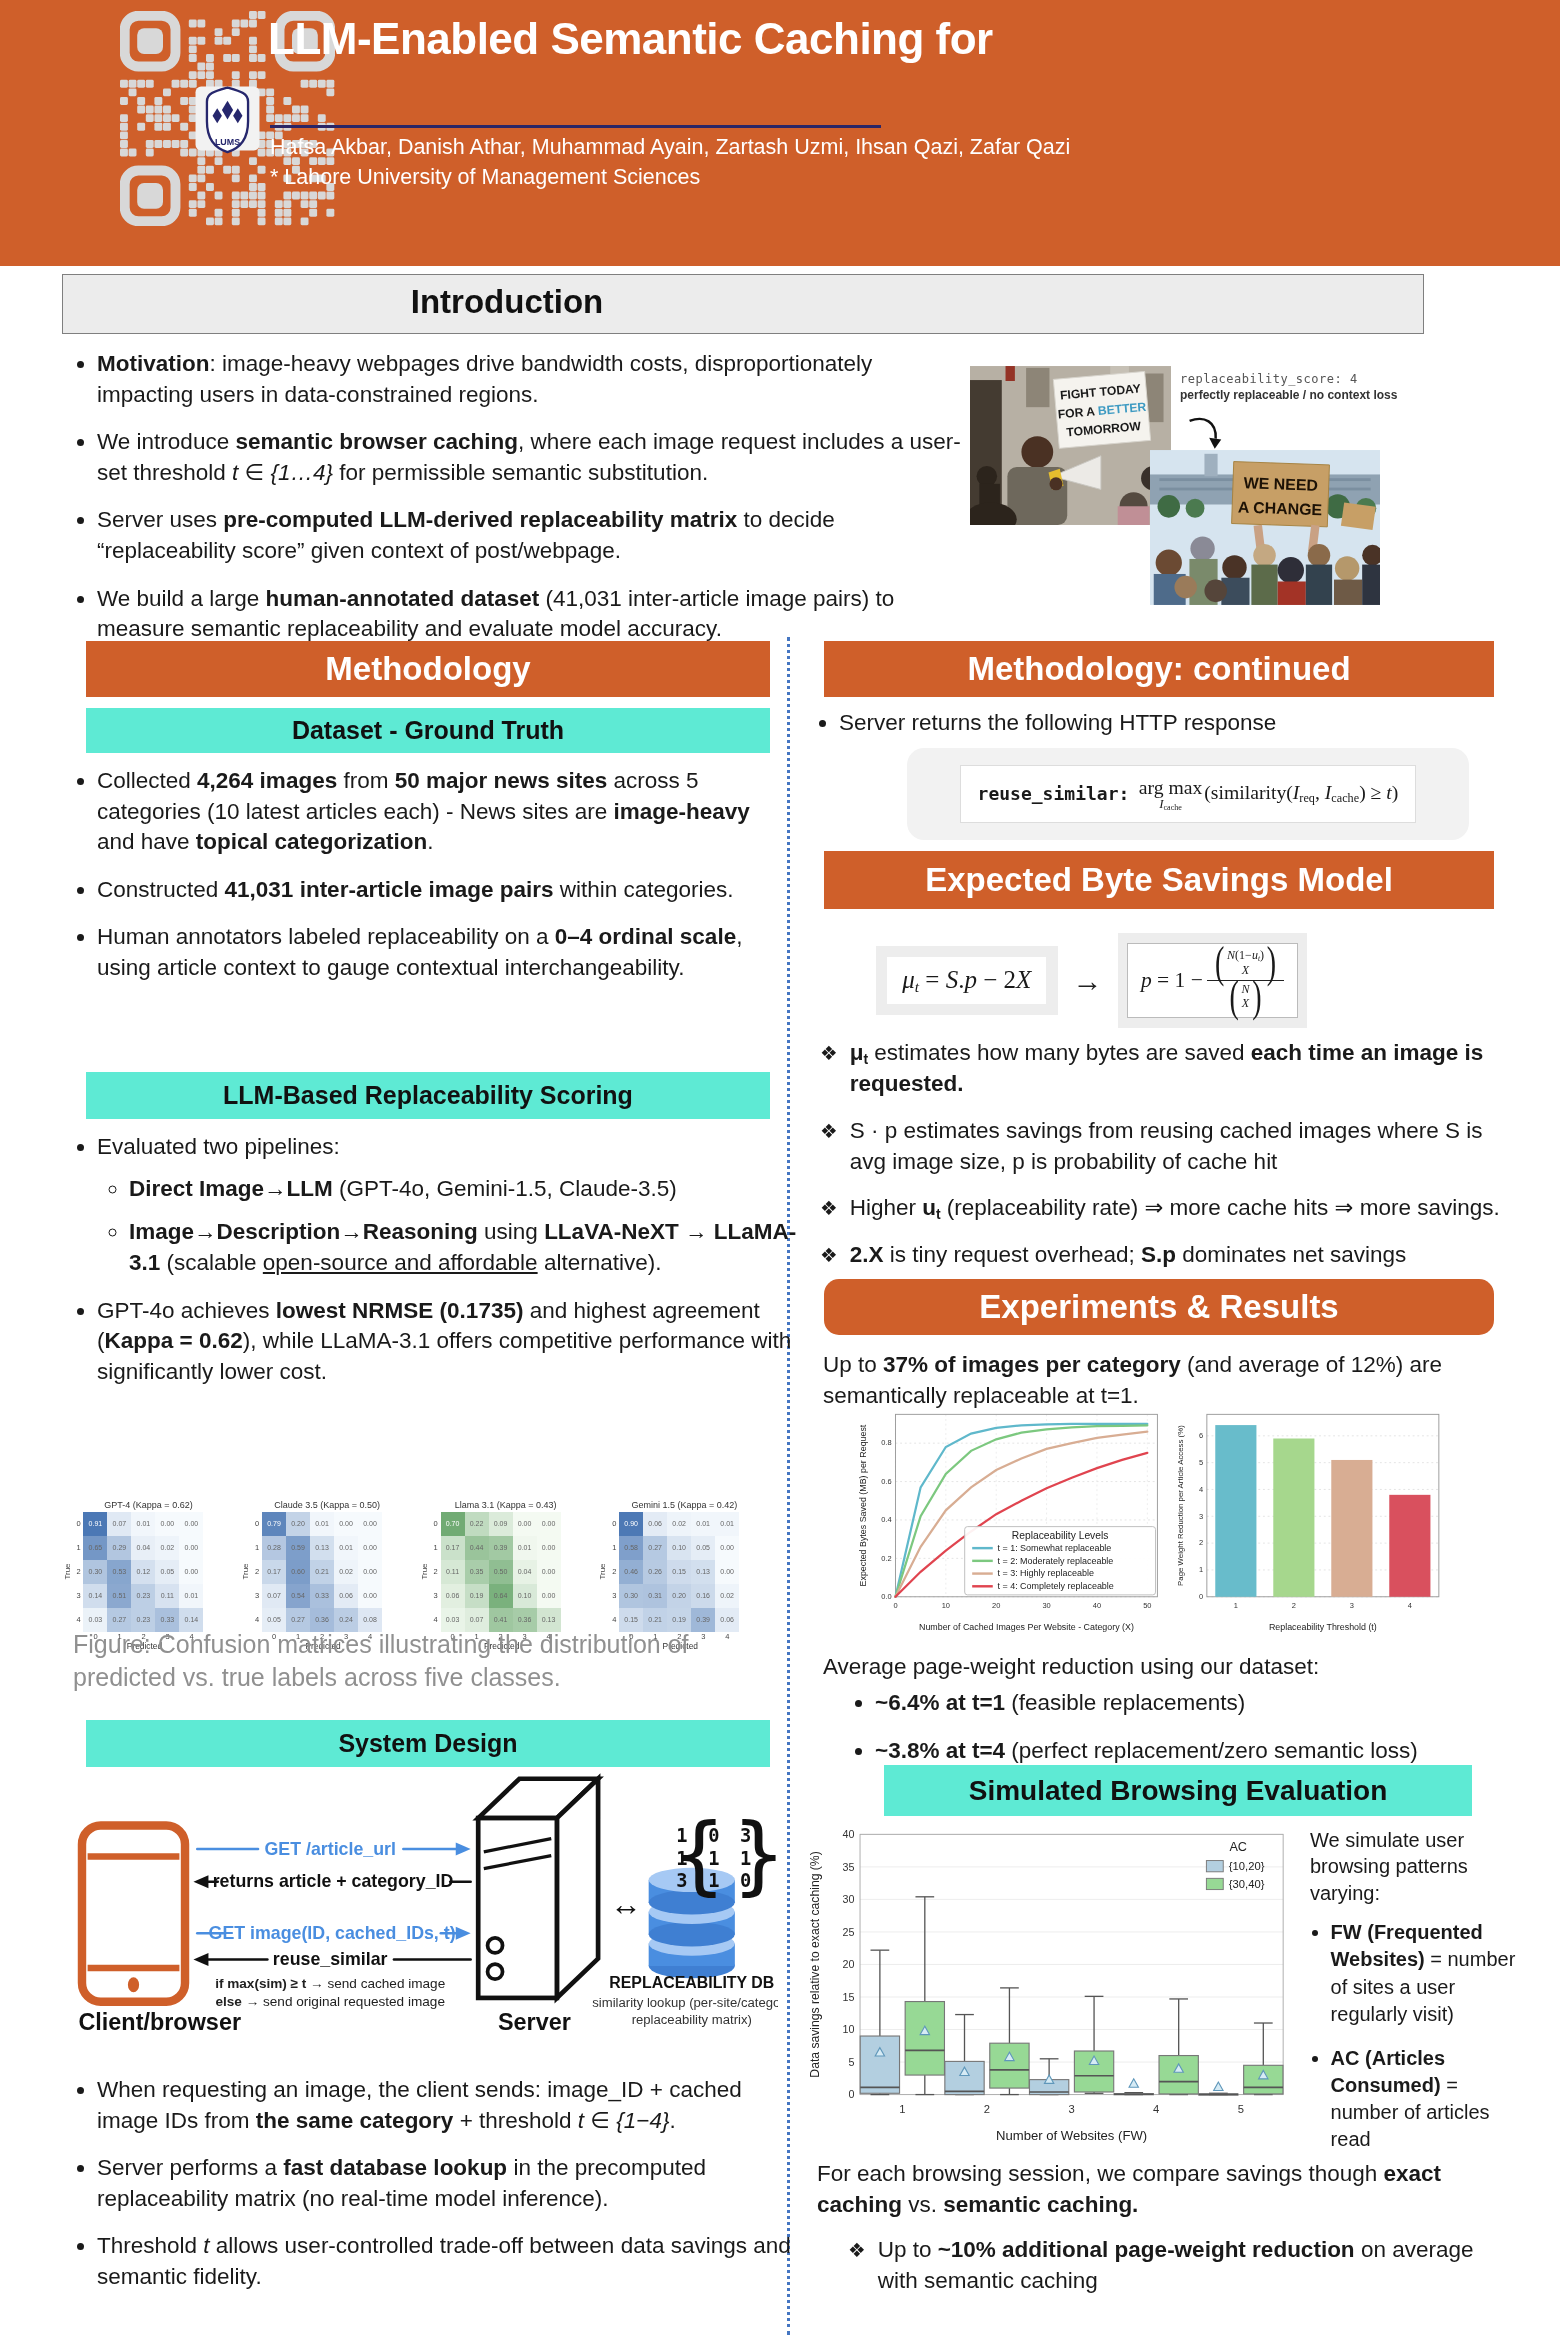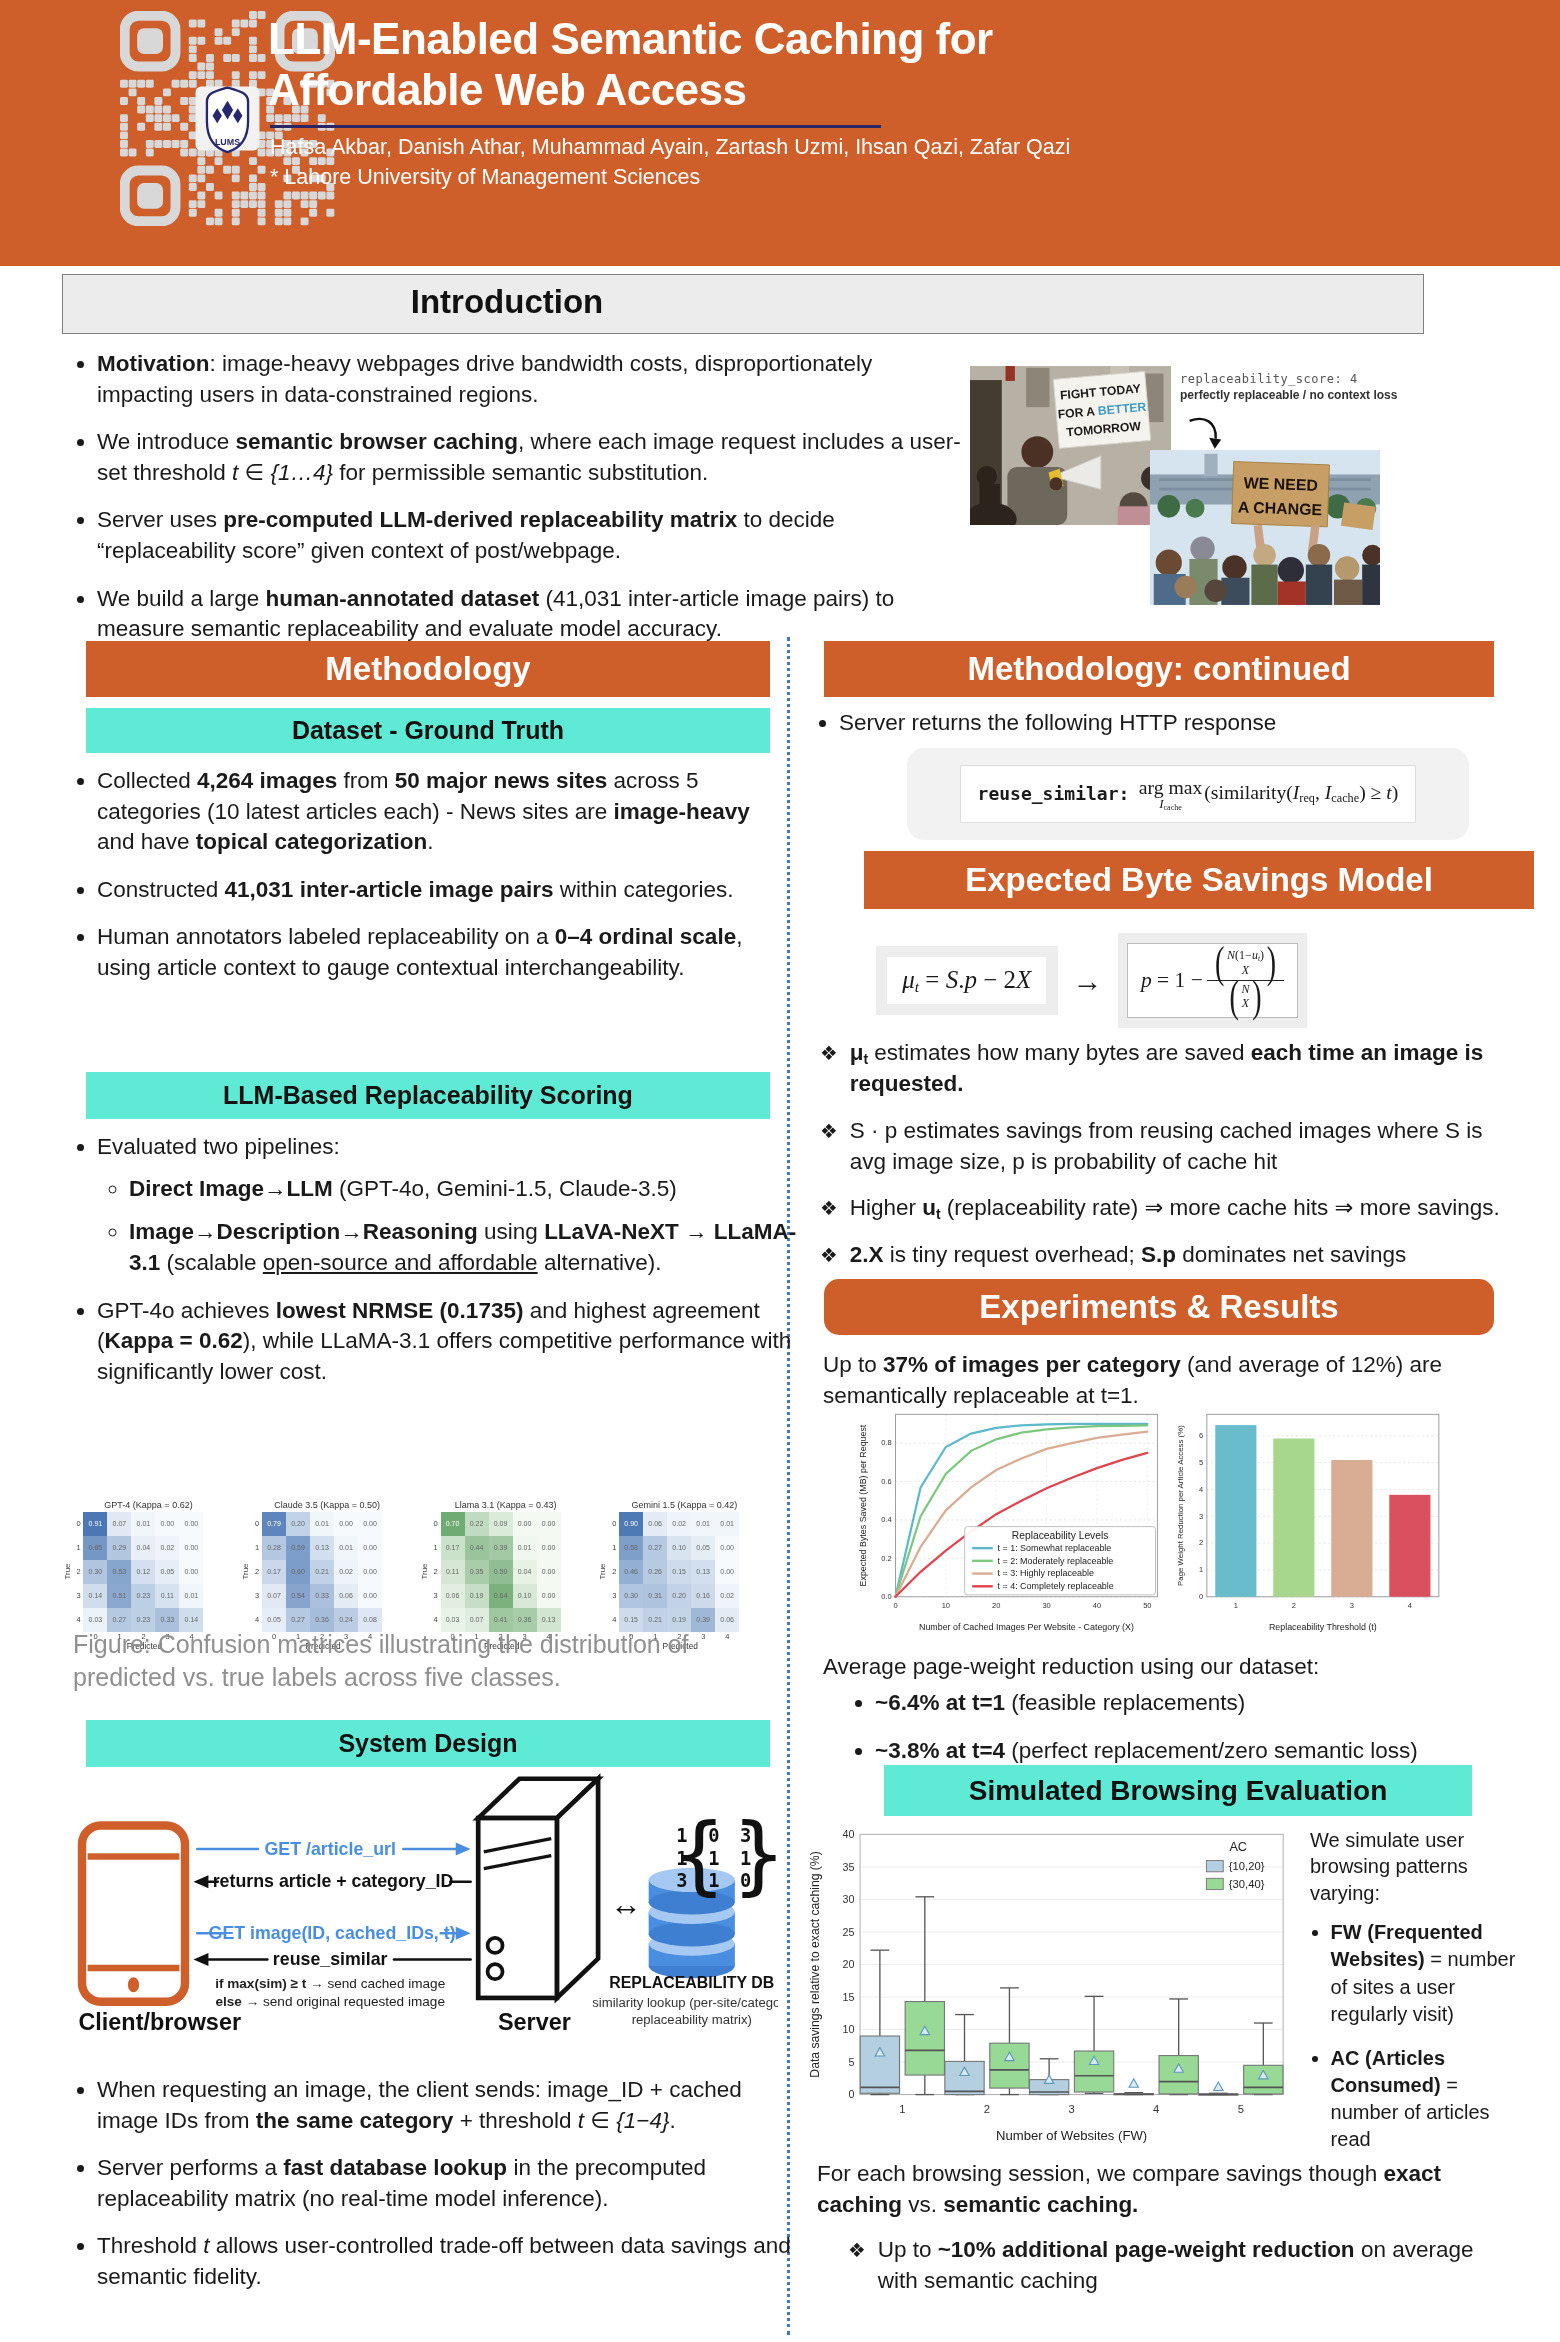--- a/index.html
+++ b/index.html
@@ -14,21 +14,21 @@
   
   .intro-bar{position:absolute;left:62px;top:274px;width:1362px;height:60px;background:#ececec;border:1.9px solid #7f7f7f;box-sizing:border-box;}
   .intro-bar-inner{width:888px;text-align:center;font-size:33px;font-weight:700;line-height:54px;color:#111;}
   .obar{position:absolute;background:#cf5f2a;color:#fff;font-weight:700;text-align:center;}
   .gbar{position:absolute;background:#5eead4;color:#111;font-weight:700;text-align:center;}
   .bar-meth{left:86px;top:641px;width:684px;height:56px;font-size:33px;line-height:56px;}
   .bar-dataset{left:86px;top:708px;width:684px;height:45px;font-size:25px;line-height:45px;}
   .bar-scoring{left:86px;top:1072px;width:684px;height:47px;font-size:25px;line-height:47px;}
   .bar-sys{left:86px;top:1720px;width:684px;height:47px;font-size:25px;line-height:47px;}
   .bar-mcont{left:824px;top:641px;width:670px;height:56px;font-size:33px;line-height:56px;}
-  .bar-ebsm{left:824px;top:851px;width:670px;height:58px;font-size:33px;line-height:58px;margin-left:40px;}
+  .bar-ebsm{left:824px;top:851px;width:670px;height:58px;font-size:33px;line-height:58px;}
   .bar-er{left:824px;top:1279px;width:670px;height:56px;font-size:33px;line-height:56px;border-radius:15px;}
   .bar-sbe{left:884px;top:1765px;width:588px;height:51px;font-size:28px;line-height:51px;}
   
   ul.blist{margin:0;padding-left:24px;list-style:disc;}
   ul.blist li{margin-bottom:17px;font-size:22.5px;line-height:1.36;}
   ul.sub{margin:11.2px 0 0 0;padding-left:32px;list-style:circle;}
   ul.sub li{margin-bottom:13px;}
   .intro-list{position:absolute;left:73px;top:349px;width:873px;}
   .dataset-list{position:absolute;left:73px;top:766px;width:695px;}
   .scoring-list{position:absolute;left:73px;top:1132px;width:701px;}
@@ -289,21 +289,20 @@
         <rect x="18.4" y="184" width="27.599999999999998" height="27.599999999999998" rx="7.359999999999999" fill="#d8d8d8"></rect>
         <rect x="80.8" y="80.8" width="68.39999999999999" height="68.39999999999999" rx="6" fill="#f2f2f2"></rect>
         <path d="M115,82 C101,86 93,88 93,97 L93,118 C93,137 102,147 115,151 C128,147 137,137 137,118 L137,97 C137,88 129,86 115,82 Z" fill="#fff" stroke="#26276d" stroke-width="2.5"></path>
         <path d="M115,96 l6,10 l-6,10 l-6,-10 Z" fill="#26276d"></path>
         <path d="M104,104 l5,8 l-5,8 l-5,-8 Z" fill="#26276d"></path>
         <path d="M126,104 l5,8 l-5,8 l-5,-8 Z" fill="#26276d"></path>
         <text x="115" y="143" font-size="9.5" font-weight="bold" fill="#26276d" text-anchor="middle">LUMS</text>
       </svg>
     <div class="title">
       <div>LLM-Enabled Semantic Caching for</div>
-      <div>Affordable Web Access</div>
     </div>
     <div class="title-rule"></div>
     <div class="authors">Hafsa Akbar, Danish Athar, Muhammad Ayain, Zartash Uzmi, Ihsan Qazi, Zafar Qazi</div>
     <div class="affil">* Lahore University of Management Sciences</div>
   </header>
 
   <section class="intro-bar">
     <div class="intro-bar-inner">Introduction</div>
   </section>
   <ul class="blist intro-list">

